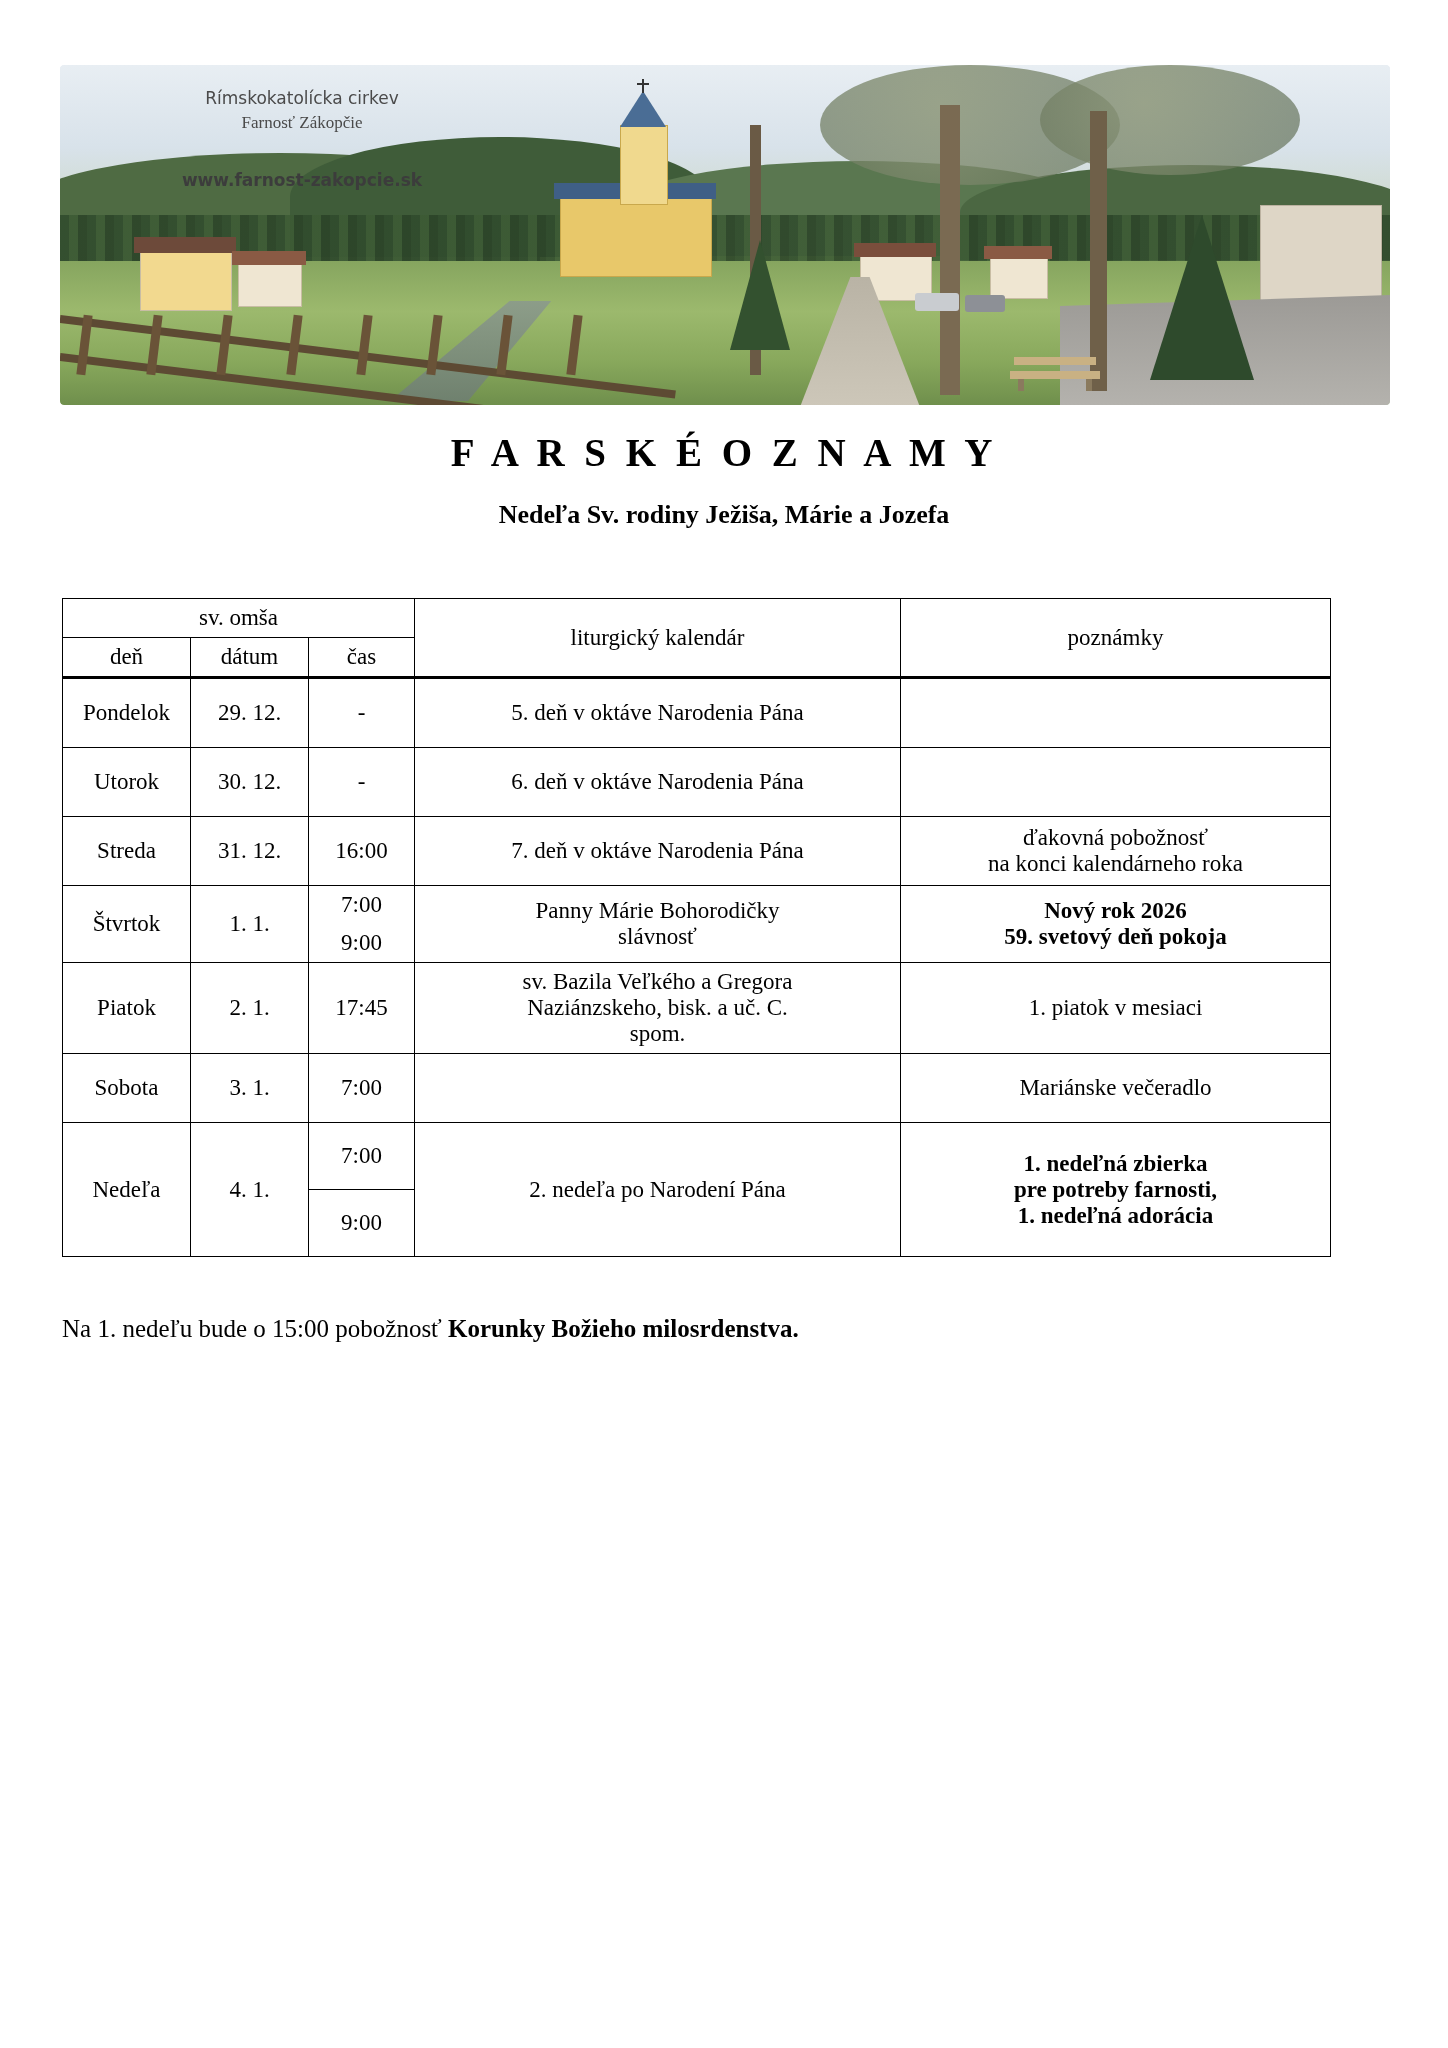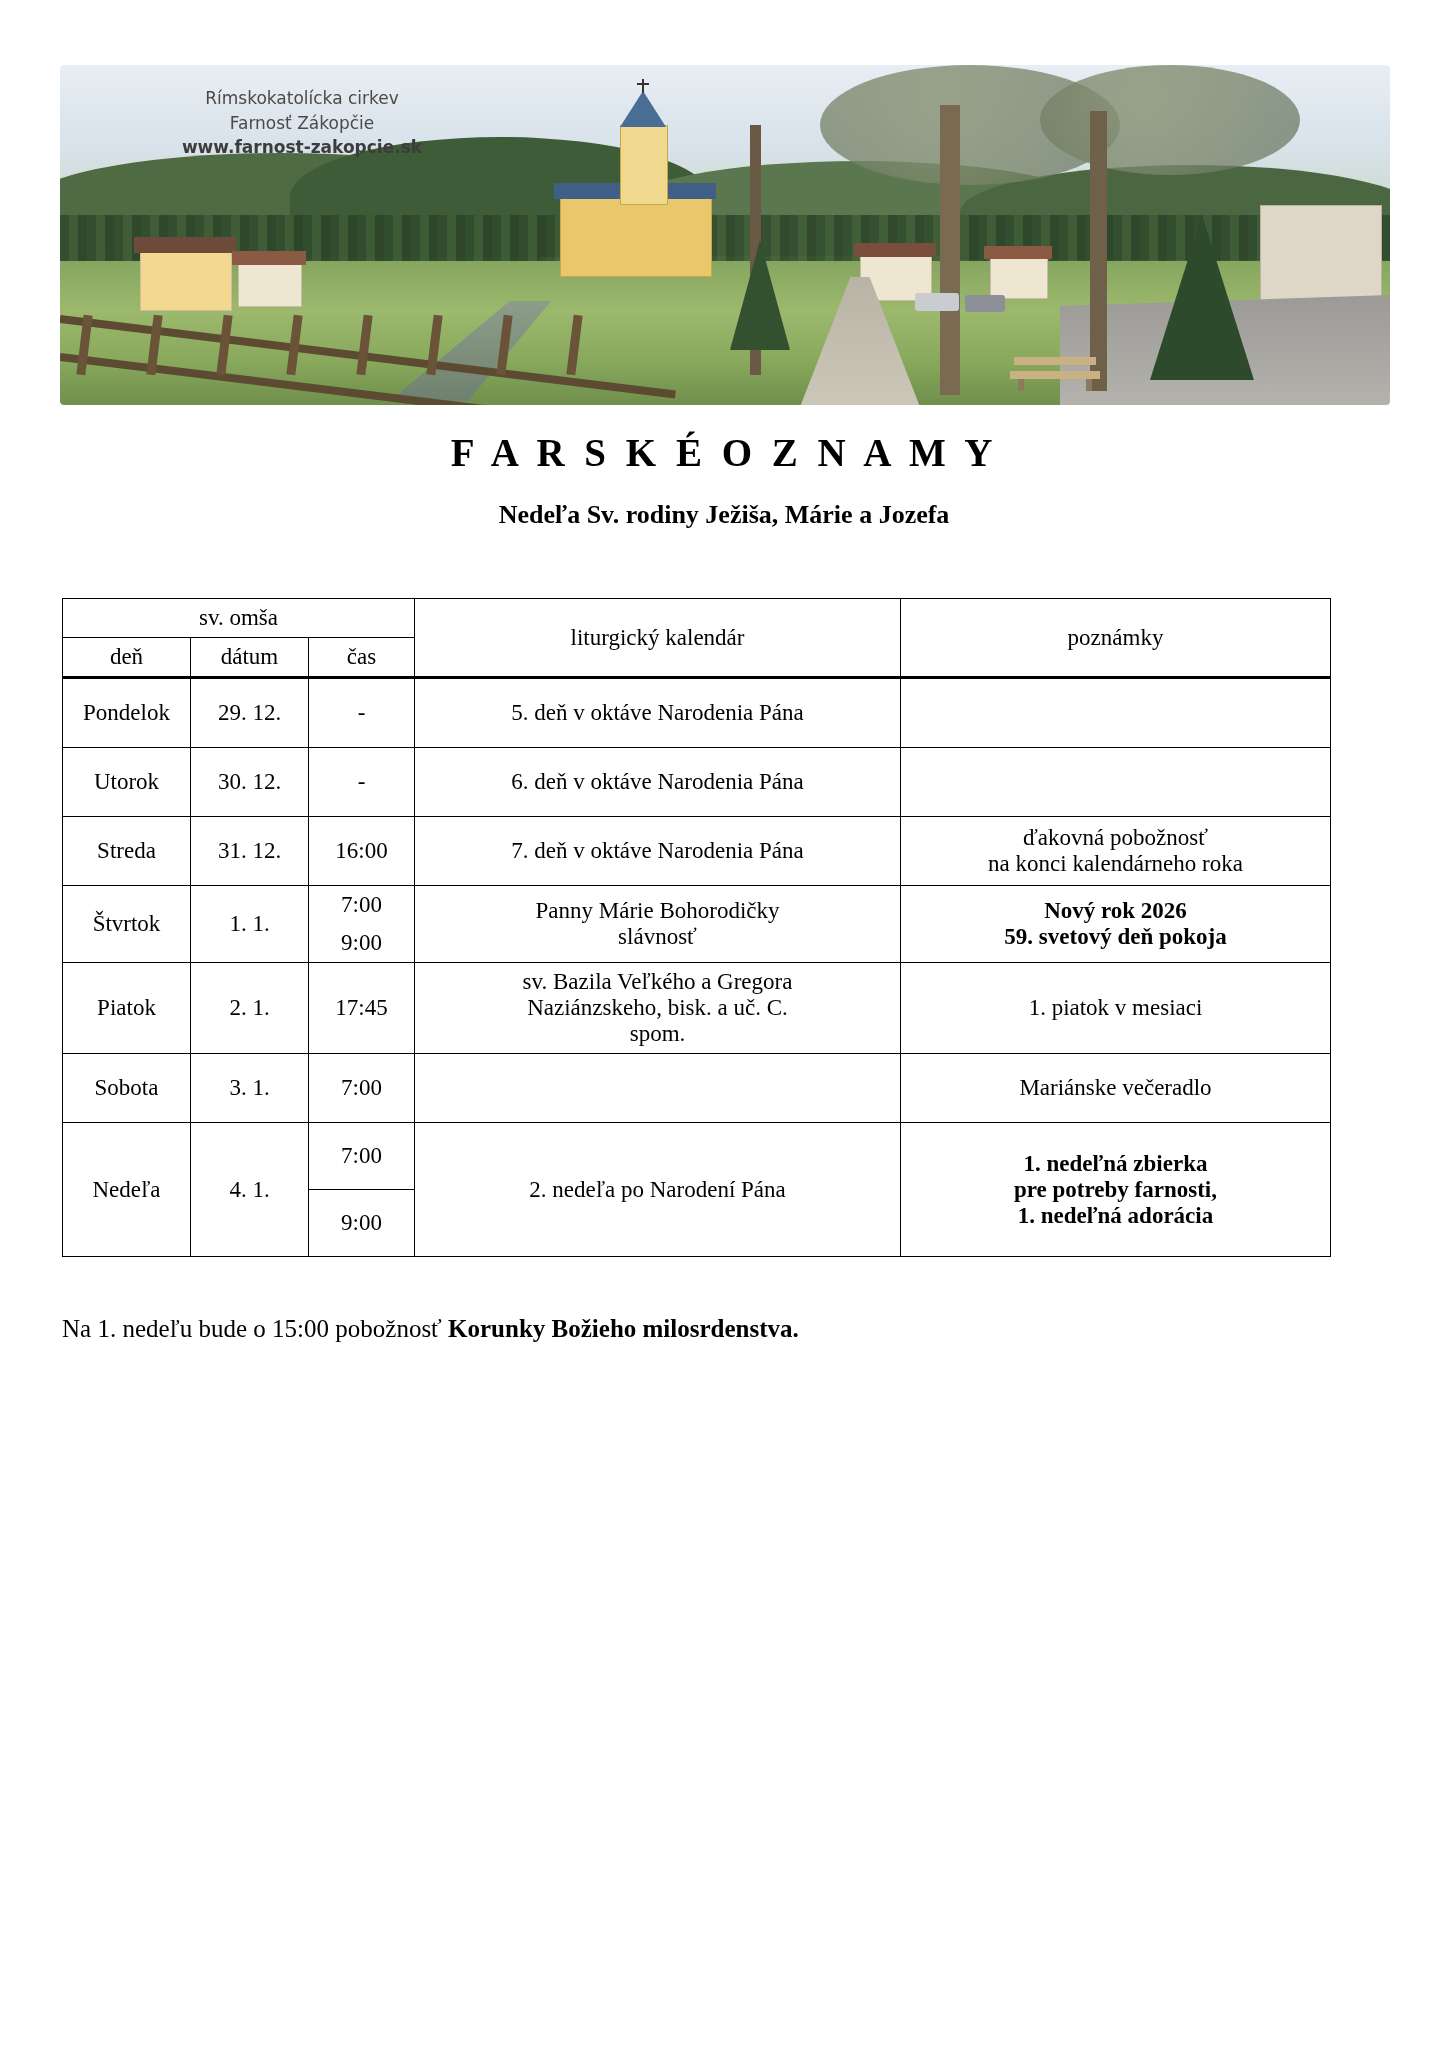--- a/index.html
+++ b/index.html
@@ -164,22 +164,22 @@
     left: 62px;
     top: 46px;
     width: 360px;
     text-align: center;
     font-family: "DejaVu Sans", sans-serif;
     color: #4a4a4a;
     z-index: 5;
     line-height: 1.45;
   }
   .banner-text .l1 { font-size: 17px; }
-  .banner-text .l2 { font-size: 17px; }
-  .banner-text .l3 { font-size: 17px; font-weight: bold; color: #3c3c3c; }
+  .banner-text .l2 { font-size: 17px; font-family: Liberation Serif, serif; }
+  .banner-text .l3 { font-size: 17px; font-weight: bold; color: #3c3c3c; margin-top: 33px; }
 
   
   .title {
     position: absolute;
     left: 0; top: 430px; width: 1448px;
     text-align: center;
     font-size: 39px;
     font-weight: bold;
     letter-spacing: 5px;
     font-family: "Liberation Serif", serif;

